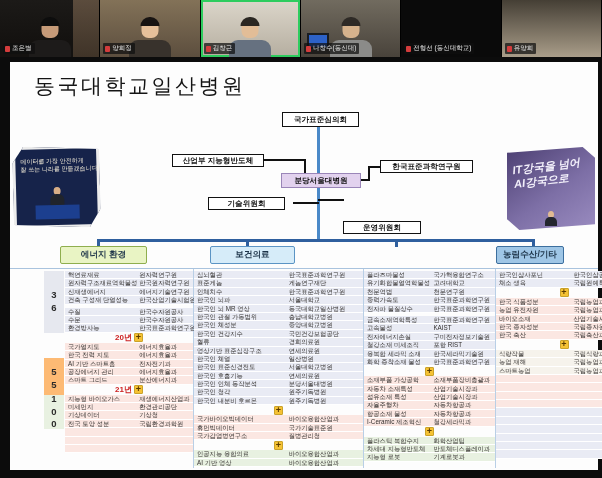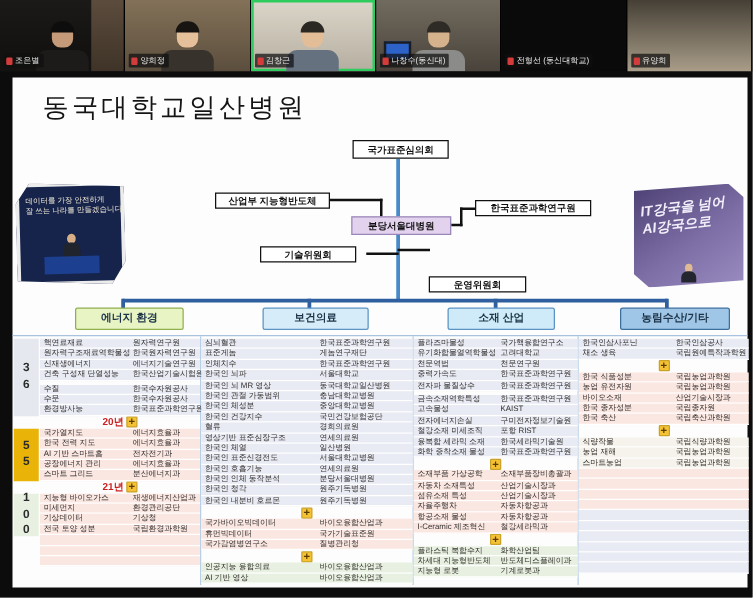--- a/index.html
+++ b/index.html
@@ -54,25 +54,25 @@
 
   
   .chead { position:absolute; top:184px; height:18px; display:flex; align-items:center; justify-content:center; font-size:8.6px; font-weight:bold; color:#1c3348; border-radius:2px; }
   .chead.energy { background:#e9f4c4; border:1.4px solid #8fae4e; }
   .chead.health { background:#d6ecf9; border:1.4px solid #5b94c4; }
   .chead.materials { background:#cfeaf8; border:1.4px solid #5b94c4; }
   .chead.agri { background:#9fc6e6; border:1.4px solid #3d6f9e; }
 
   
   .table { position:absolute; top:206px; left:0; width:588px; height:200px; display:flex; border-top:1px solid #a9c3de; }
-  .gutter { position:relative; width:22px; flex:0 0 auto; }
+  .gutter { position:relative; width:22px; flex:0 0 auto;margin-left:33px; }
   .cnt { position:absolute; left:1px; width:20px; display:flex; align-items:center; justify-content:center; }
   .cnt span { display:block; width:10px; word-break:break-all; font-size:9.5px; font-weight:bold; color:#2b2b2b; line-height:1.35; text-align:center; }
   .cnt.c36 { top:2px; height:62px; background:#e6e8ef; }
-  .cnt.c55 { top:74px; height:42px; background:#eab308; }
+  .cnt.c55 { top:89px; height:42px; background:#fdba74; }
   .cnt.c100 { top:126px; height:34px; background:#e8f1e1; }
   .tcol { position:relative; padding-top:2px; flex:0 0 auto; }
   #col0 { width:128px; } #col1 { width:169px; } #col2 { width:131px; } #col3 { width:136px; }
   .vdiv { width:1px; background:#b9cfe6; flex:0 0 auto; }
   .trow { position:relative; height:8.4px; border-bottom:1px solid #fff; }
   .trow .item { position:absolute; left:3px; top:0; font-size:6.3px; line-height:7.6px; color:#33302e; white-space:nowrap; }
   .trow .org  { position:absolute; top:0; font-size:6.3px; line-height:7.6px; color:#33302e; white-space:nowrap; }
   #col0 .org { left:58%; } #col1 .org { left:56%; } #col2 .org { left:53%; } #col3 .org { left:57%; }
   .trow.base { background:#e9ebf4; } .trow.pink { background:#fbe7e2; }
   .trow.green { background:#e8f1e1; } .trow.cream { background:#f6f3ec; }
@@ -182,22 +182,21 @@
 
     <div class="obox" style="left:272px; top:50px;  width:77px; height:15px;">국가표준심의회</div>
     <div class="obox" style="left:162px; top:92px;  width:92px; height:13px;">산업부 지능형반도체</div>
     <div class="obox" style="left:370px; top:98px;  width:93px; height:13px;">한국표준과학연구원</div>
     <div class="obox pink" style="left:271px; top:111px; width:80px; height:15px;">분당서울대병원</div>
     <div class="obox" style="left:198px; top:135px; width:77px; height:13px;">기술위원회</div>
     <div class="obox" style="left:333px; top:131px; width:78px; height:13px;margin-top:28px;">운영위원회</div>
 
     <div class="chead health" style="left:200px; width:85px;">보건의료</div>
     <div class="chead energy" style="left:50px;  width:87px;">에너지 환경</div>
-    <div class="chead materials" style="left:348px; width:86px;">소재 산업</div>
-    <div class="chead agri" style="left:486px; width:88px;">농림수산/기타</div>
+    <div class="chead agri" style="left:486px; width:68px;">농림수산/기타</div>
 
     <div class="table">
       <div class="gutter">
         <div class="cnt c36">
             <span>36</span>
           </div>
         <div class="cnt c55">
             <span>55</span>
           </div>
         <div class="cnt c100">

